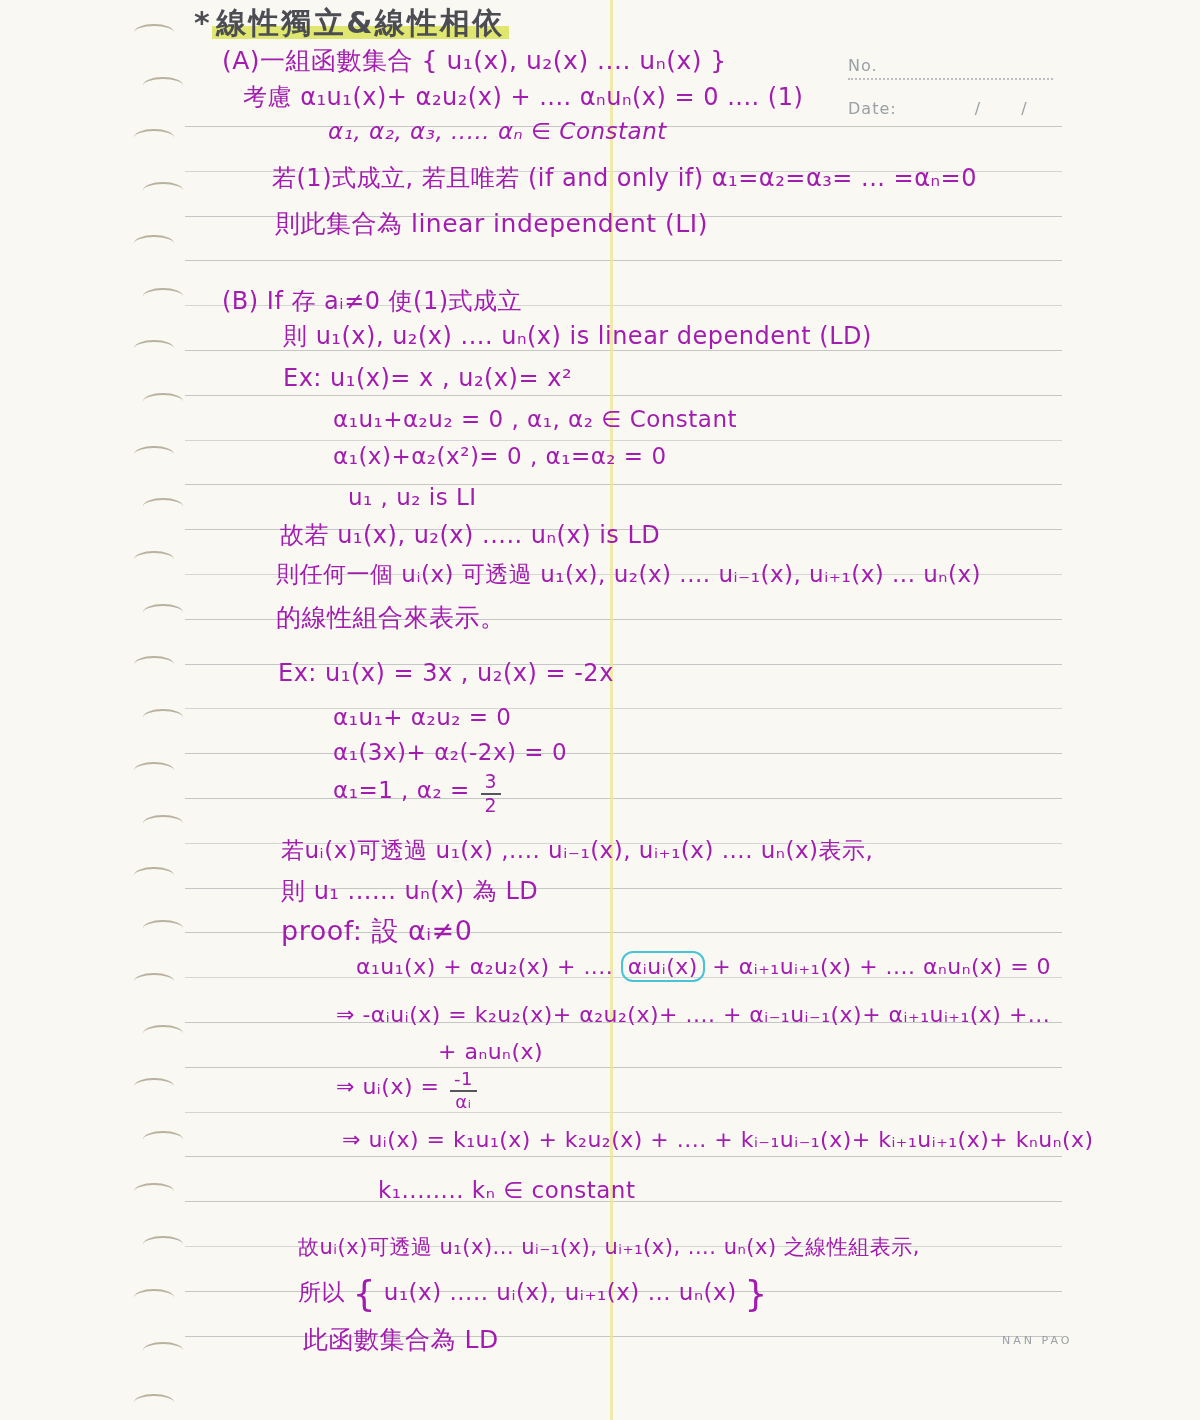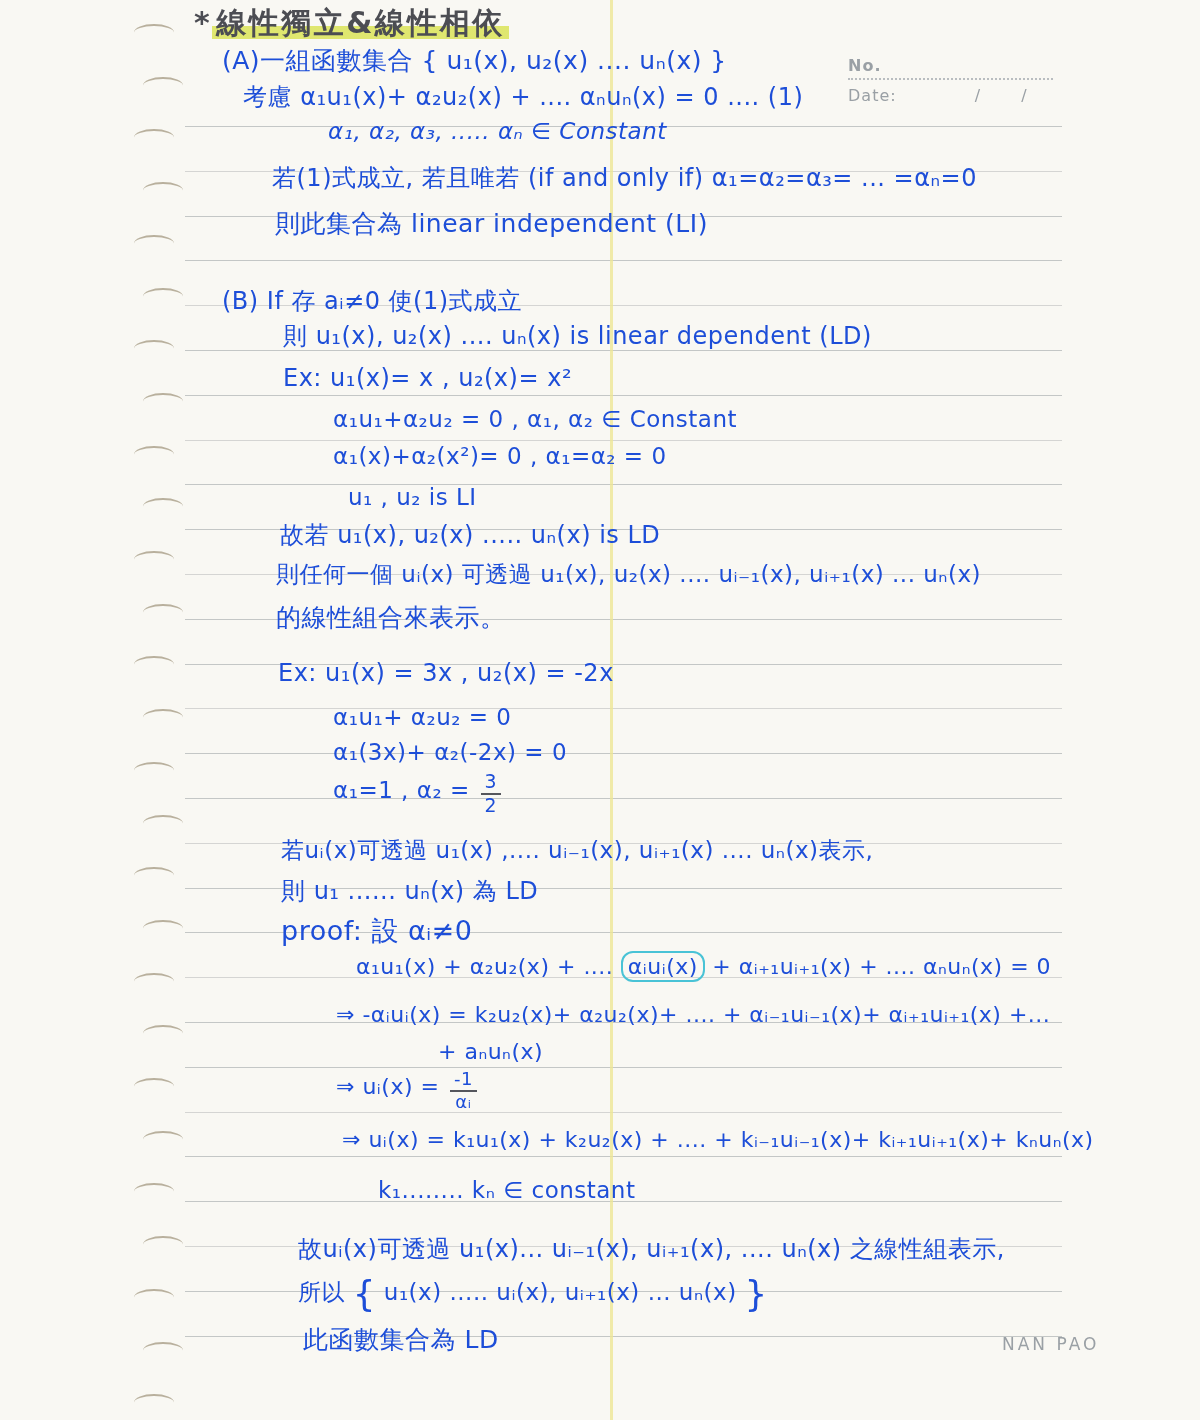--- a/index.html
+++ b/index.html
@@ -11,42 +11,42 @@
   }
   .page{position:absolute;inset:0;}
   
   .rule{position:absolute;left:185px;width:877px;height:1px;background:rgba(125,130,135,.42);}
   
   .arc{position:absolute;width:40px;height:15px;border-top:2.5px solid rgba(163,152,128,.75);
        border-left:none;border-right:none;border-bottom:none;border-radius:50%;}
   
   .fold{position:absolute;top:0;bottom:0;left:610px;width:3px;background:#ede695;opacity:.8;}
   
-  .hw-line{position:absolute;white-space:nowrap;color:#1d4ed8;font-size:23px;
+  .hw-line{position:absolute;white-space:nowrap;color:#a21caf;font-size:23px;
            letter-spacing:.5px;line-height:1.25;}
   .title{font-size:30px;letter-spacing:2.5px;font-weight:bold;color:#4c4d53;}
   .highlighted{background:linear-gradient(to bottom, rgba(0,0,0,0) 60%,
                rgba(216,226,74,.78) 60%, rgba(216,226,74,.78) 97%, rgba(0,0,0,0) 97%);
                padding:0 4px;}
   .circled{border:2.5px solid #49c3d6;border-radius:12px;padding:1px 5px;}
   .brace{font-size:1.55em;vertical-align:-0.18em;font-weight:normal;}
   .frac{display:inline-block;vertical-align:-0.75em;text-align:center;line-height:1.05;
         font-size:.82em;margin:0 3px;}
   .frac .num{display:block;border-bottom:2px solid #55565c;padding:0 4px 1px;}
   .frac .den{display:block;padding-top:1px;}
   
   .print-header{position:absolute;left:848px;top:56px;color:#9aa0a5;font-size:16px;
                 letter-spacing:1px;}
-  .no-row{width:205px;border-bottom:2px dotted #b9bdc0;padding-bottom:3px;font-weight:bold;}
-  .date-row{margin-top:6px;}
+  .no-row{width:205px;border-bottom:2px dotted #b9bdc0;padding-bottom:3px;}
+  .date-row{margin-top:19px;}
   .date-row .slash{display:inline-block;}
   .date-row .slash1{margin-left:72px;}
   .date-row .slash2{margin-left:34px;}
   
-  .brand{position:absolute;left:1002px;top:1334px;font-size:17px;letter-spacing:3px;
+  .brand{position:absolute;left:1002px;top:1334px;font-size:11px;letter-spacing:3px;
          color:#9aa0a5;}
 </style>
 </head>
 <body>
 
 <div class="page">
   <div id="holes">
       <div class="arc" style="top: 24px; left: 134px;"></div>
       <div class="arc" style="top: 76.7px; left: 143px;"></div>
       <div class="arc" style="top: 129.4px; left: 134px;"></div>
@@ -140,19 +140,19 @@
       <div class="hw-line" style="left: 333px; top: 772px; font-size: 23px;"><span>α₁=1 , α₂ = </span><span class="frac"><span class="num">3</span><span class="den">2</span></span></div>
       <div class="hw-line" style="left: 281px; top: 836px; font-size: 23px;"><span>若uᵢ(x)可透過 u₁(x) ,.... uᵢ₋₁(x), uᵢ₊₁(x) .... uₙ(x)表示,</span></div>
       <div class="hw-line" style="left: 281px; top: 876px; font-size: 24px;"><span>則 u₁ ......  uₙ(x) 為 LD</span></div>
       <div class="hw-line" style="left: 281px; top: 914px; font-size: 27px;"><span>proof: 設 αᵢ≠0</span></div>
       <div class="hw-line" style="left: 356px; top: 953px; font-size: 22px;"><span>α₁u₁(x) + α₂u₂(x) + .... </span><span class="circled">αᵢuᵢ(x)</span><span> + αᵢ₊₁uᵢ₊₁(x) + .... αₙuₙ(x) = 0</span></div>
       <div class="hw-line" style="left: 336px; top: 1001px; font-size: 22px;"><span>⇒ -αᵢuᵢ(x) = k₂u₂(x)+ α₂u₂(x)+ .... + αᵢ₋₁uᵢ₋₁(x)+ αᵢ₊₁uᵢ₊₁(x) +...</span></div>
       <div class="hw-line" style="left: 438px; top: 1038px; font-size: 22px;"><span>+ aₙuₙ(x)</span></div>
       <div class="hw-line" style="left: 336px; top: 1070px; font-size: 22px;"><span>⇒ uᵢ(x) = </span><span class="frac"><span class="num">-1</span><span class="den">αᵢ</span></span></div>
       <div class="hw-line" style="left: 342px; top: 1126px; font-size: 22px;"><span>⇒ uᵢ(x) = k₁u₁(x) + k₂u₂(x) + .... + kᵢ₋₁uᵢ₋₁(x)+ kᵢ₊₁uᵢ₊₁(x)+ kₙuₙ(x)</span></div>
       <div class="hw-line" style="left: 362px; top: 1176px; font-size: 23px; margin-left: 16px;"><span>k₁........ kₙ ∈ constant</span></div>
-      <div class="hw-line" style="left: 298px; top: 1234px; font-size: 24px;"><span>故uᵢ(x)可透過 u₁(x)... uᵢ₋₁(x), uᵢ₊₁(x), .... uₙ(x) 之線性組表示,</span></div>
+      <div class="hw-line" style="left: 298px; top: 1234px; font-size: 21px;"><span>故uᵢ(x)可透過 u₁(x)... uᵢ₋₁(x), uᵢ₊₁(x), .... uₙ(x) 之線性組表示,</span></div>
       <div class="hw-line" style="left: 298px; top: 1272px; font-size: 23px;"><span>所以 </span><span class="brace">{</span><span> u₁(x) ..... uᵢ(x), uᵢ₊₁(x) ... uₙ(x) </span><span class="brace">}</span></div>
       <div class="hw-line" style="left: 303px; top: 1324px; font-size: 25px;"><span>此函數集合為 LD</span></div>
     </div>
 
   <div class="brand">NAN PAO</div>
 </div>
 
 </body></html>

